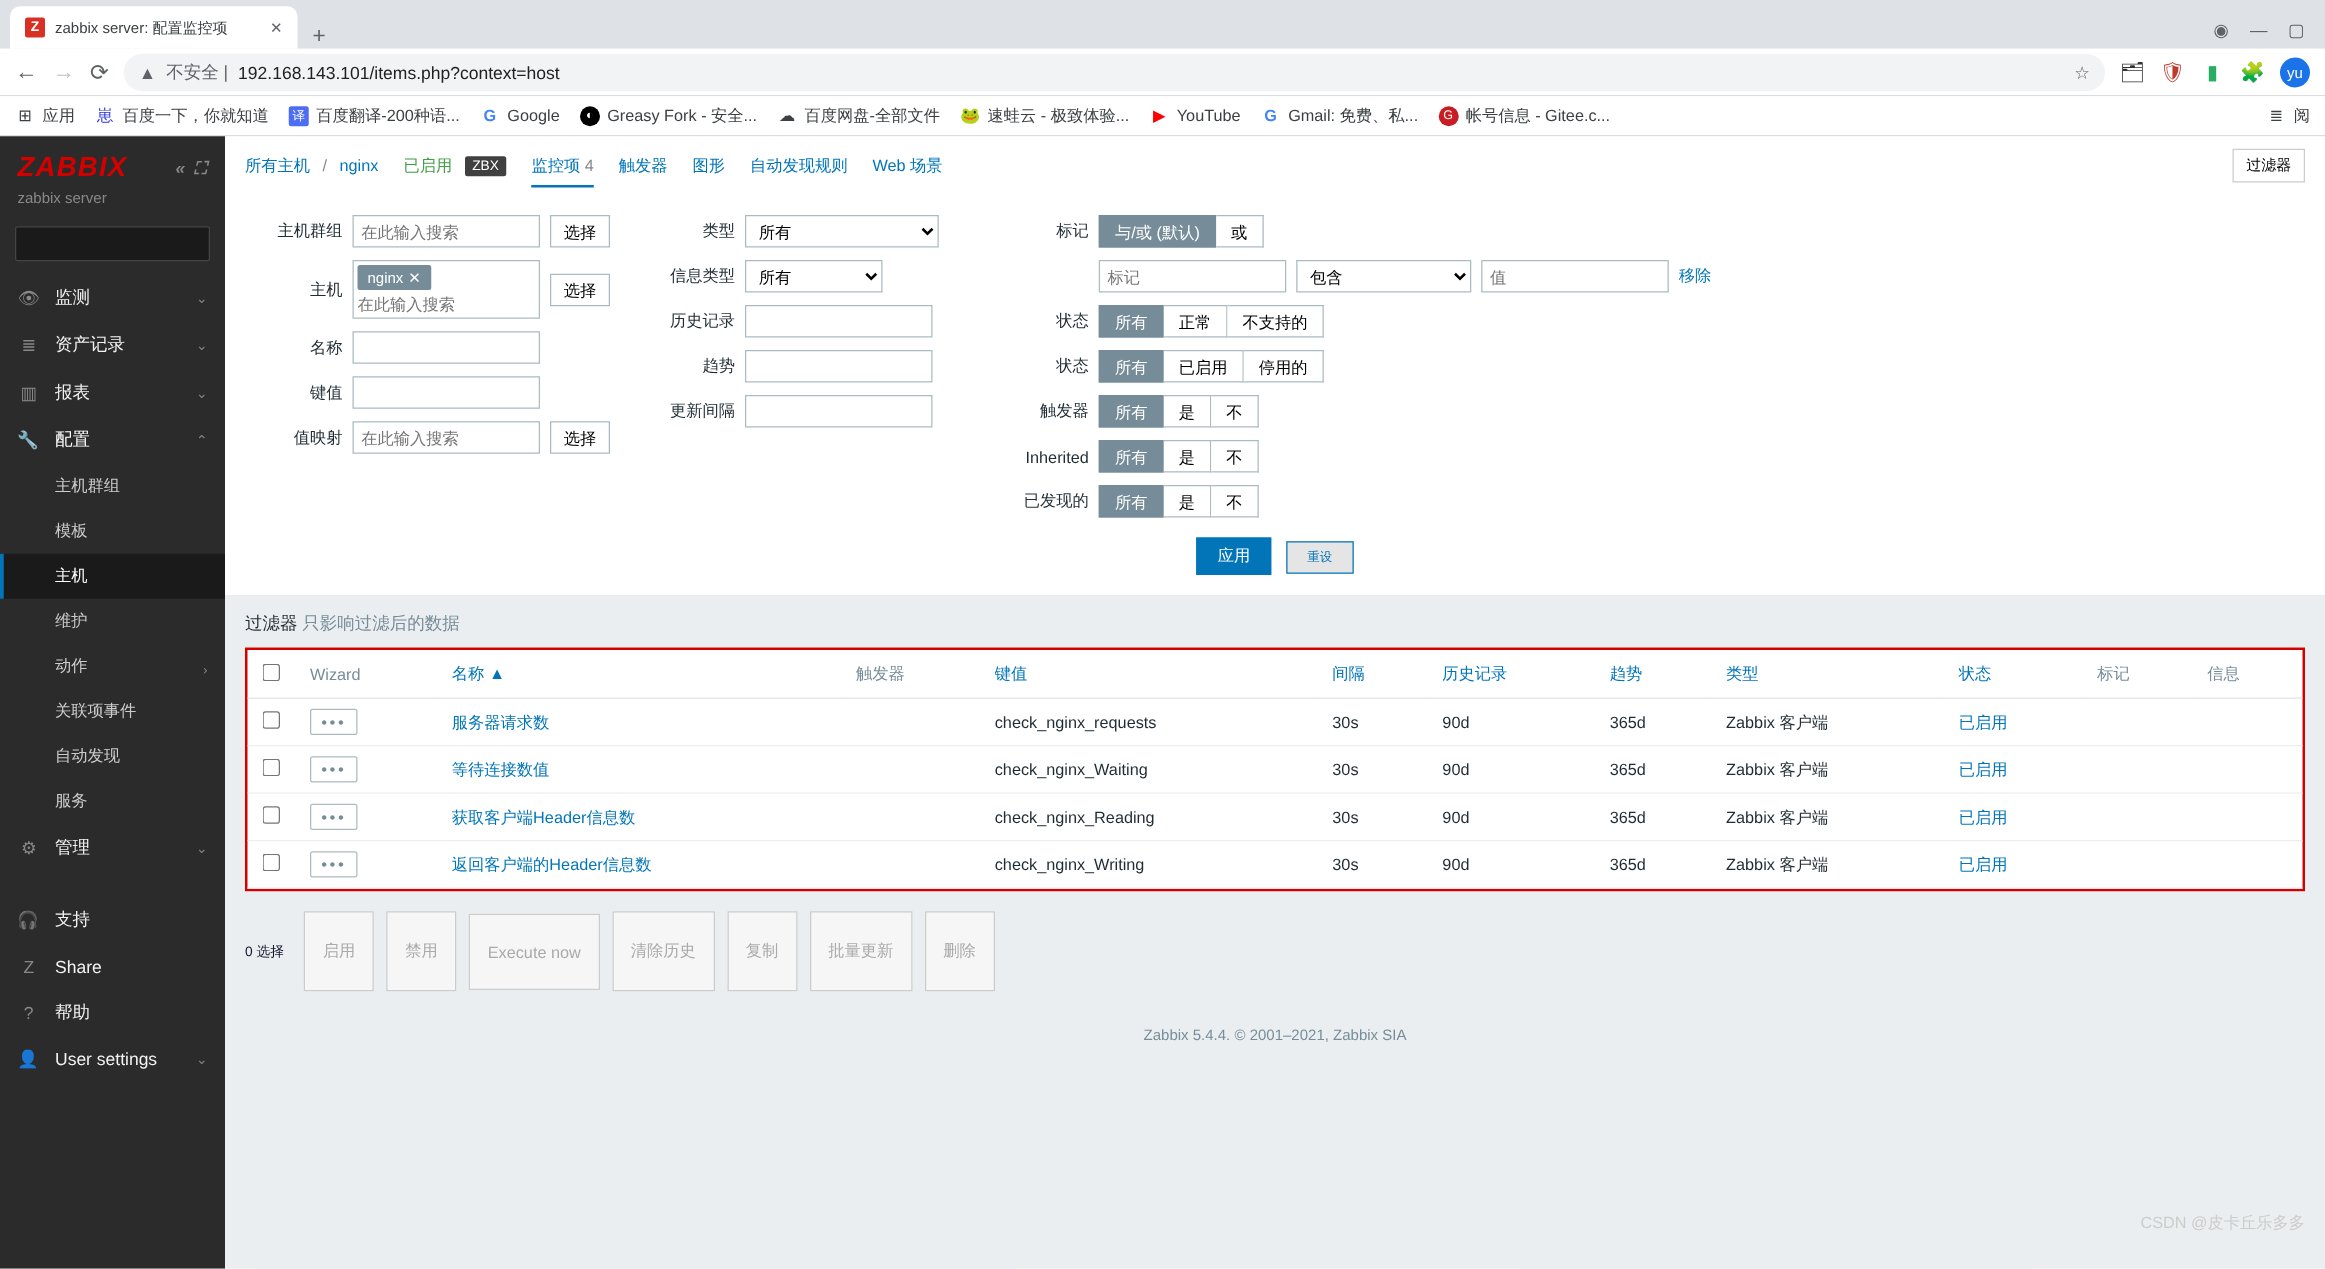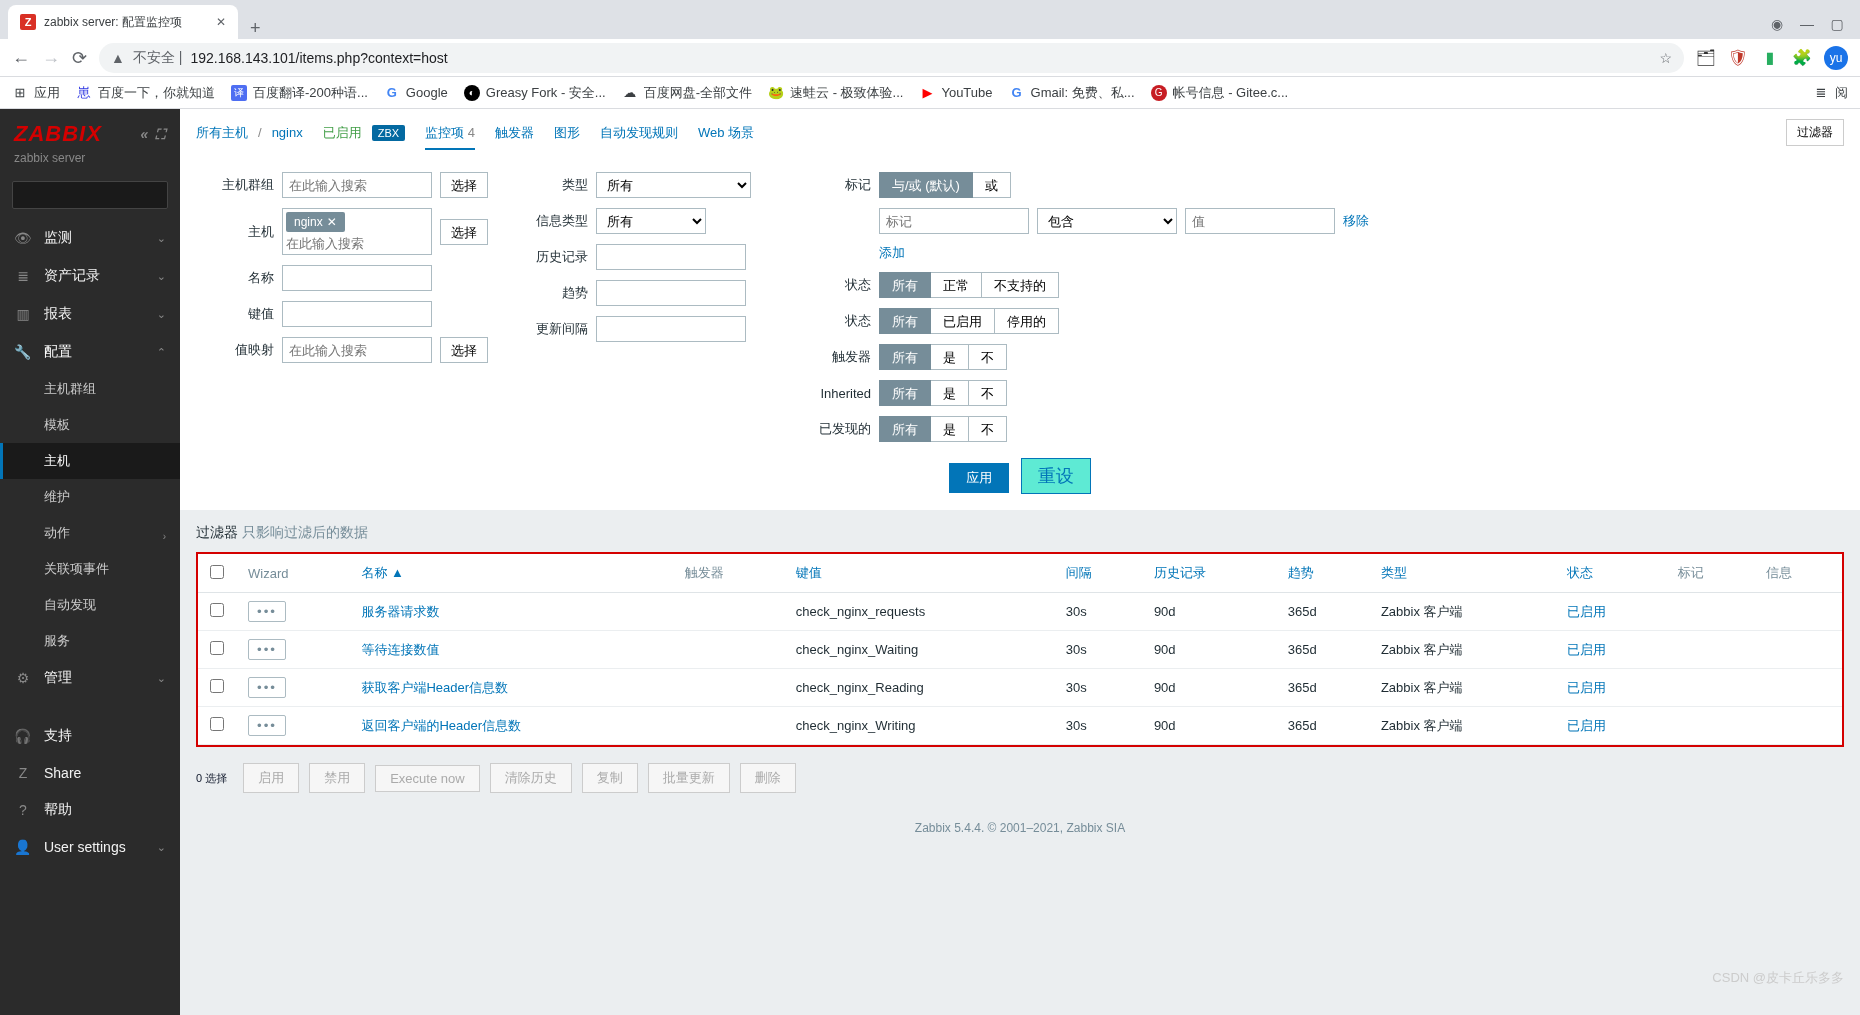--- a/index.html
+++ b/index.html
@@ -47,21 +47,21 @@
 .sidebar-subitem { padding: 9px 14px 9px 44px; color: #ccc; cursor: pointer; font-size: 13px; }
 .sidebar-subitem.active { background: #1a1a1a; color: #fff; border-left: 3px solid #0275b8; padding-left: 41px; }
 .sidebar-subitem.has-sub { display: flex; align-items: flex-end; }
 .sidebar-subitem .chevron { margin-left: auto; color: #888; font-size: 10px; }
 
 .main { flex: 1; background: #ebeef0; overflow: auto; position: relative; }
 .breadcrumb-bar { background: #fff; padding: 10px 16px; display: flex; align-items: center; gap: 10px; font-size: 13px; }
 .breadcrumb-bar a { color: #0275b8; text-decoration: none; }
 .breadcrumb-bar .sep { color: #888; }
 .breadcrumb-bar .enabled { color: #429e47; }
-.breadcrumb-bar .zbx-badge { background: #0369a1; color: #fff; padding: 2px 6px; border-radius: 2px; font-size: 11px; }
+.breadcrumb-bar .zbx-badge { background: #404040; color: #fff; padding: 2px 6px; border-radius: 2px; font-size: 11px; }
 .breadcrumb-bar .active-tab { color: #0275b8; border-bottom: 2px solid #0275b8; padding-bottom: 8px; }
 .breadcrumb-bar .count { color: #888; }
 .filter-toggle { margin-left: auto; background: #fff; border: 1px solid #ccc; padding: 4px 10px; font-size: 12px; cursor: pointer; }
 
 .filter-panel { background: #fff; padding: 16px 24px; }
 .filter-grid { display: flex; gap: 40px; }
 .filter-col { display: flex; flex-direction: column; gap: 10px; }
 .filter-row { display: flex; align-items: center; gap: 8px; }
 .filter-label { width: 60px; text-align: right; color: #1f2c33; font-size: 13px; }
 .filter-col.c1 .filter-label { width: 70px; }
@@ -71,40 +71,40 @@
 .filter-select { border: 1px solid #acbbc2; padding: 3px 6px; font-size: 13px; height: 26px; background: #fff; width: 155px; }
 .filter-btn { border: 1px solid #acbbc2; background: #fff; padding: 4px 10px; font-size: 13px; cursor: pointer; height: 26px; }
 .tag-chip { background: #768d99; color: #fff; padding: 3px 8px; border-radius: 2px; font-size: 12px; display: inline-flex; align-items: center; gap: 4px; }
 .btn-group { display: inline-flex; }
 .btn-group button { border: 1px solid #acbbc2; background: #fff; padding: 4px 12px; font-size: 13px; cursor: pointer; height: 26px; }
 .btn-group button.active { background: #768d99; color: #fff; border-color: #768d99; }
 .btn-group button + button { border-left: none; }
 .link-action { color: #0275b8; cursor: pointer; font-size: 13px; }
 .filter-actions { text-align: center; margin-top: 16px; }
 .btn-primary { background: #0275b8; color: #fff; border: 1px solid #0275b8; padding: 5px 16px; font-size: 13px; cursor: pointer; }
-.btn-secondary { background: #5eead4; color: #0275b8; border: 1px solid #0275b8; padding: 5px 16px; font-size: 18px; cursor: pointer; margin-left: 8px; }
+.btn-secondary { background: #e5e5e5; color: #0275b8; border: 1px solid #0275b8; padding: 5px 16px; font-size: 10px; cursor: pointer; margin-left: 8px; }
 
 .filter-title-row { background: #ebeef0; padding: 14px 16px 10px; font-size: 14px; }
 .filter-title-row .muted { color: #768d99; }
 
 .table-wrap { background: #fff; margin: 0 16px; border: 2px solid #d40000; }
 .data-table { width: 100%; border-collapse: collapse; }
 .data-table th { text-align: left; padding: 10px 12px; font-weight: normal; color: #768d99; font-size: 13px; border-bottom: 1px solid #dfe4e7; }
 .data-table th a { color: #0275b8; text-decoration: none; }
 .data-table th .sort { color: #0275b8; }
 .data-table td { padding: 8px 12px; font-size: 13px; border-bottom: 1px solid #ebeef0; }
 .data-table td a { color: #0275b8; text-decoration: none; }
 .status-enabled { color: #429e47; }
 .wizard-btn { border: 1px solid #acbbc2; background: #fff; padding: 2px 8px; color: #768d99; cursor: pointer; border-radius: 2px; letter-spacing: 2px; }
 input[type=checkbox] { width: 14px; height: 14px; }
 .table-footer-info { text-align: right; padding: 6px 16px; color: #768d99; font-size: 12px; }
 
 .bulk-actions { padding: 16px; display: flex; align-items: center; gap: 10px; }
 .bulk-actions .sel-count { color: #0f172a; font-size: 11px; margin-right: 6px; }
-.bulk-btn { border: 1px solid #ccc; background: #f6f6f6; color: #aaa; padding: 5px 14px; font-size: 13px; cursor: not-allowed; }
+.bulk-btn { border: 1px solid #ccc; background: #f6f6f6; color: #aaa; padding: 22px 14px; font-size: 13px; cursor: not-allowed; }
 
 .footer { text-align: center; padding: 12px; color: #768d99; font-size: 12px; }
 .watermark { position: absolute; bottom: 28px; right: 16px; color: #ccc; font-size: 13px; }
 </style>
 </head>
 <body>
 
 <div class="browser-chrome">
   <div class="browser-tab">
     <span class="favicon">Z</span>
@@ -346,24 +346,20 @@
               <button class="active">与/或  (默认)</button>
               <button>或</button>
             </div>
           </div>
           <div class="filter-row">
             <span class="filter-label"></span>
             <input class="filter-input w150" placeholder="标记" style="">
             <select class="filter-select" style="width:140px"><option>包含</option></select>
             <input class="filter-input w150" placeholder="值" style="">
             <span class="link-action">移除</span>
-          </div>
-          <div class="filter-row">
-            <span class="filter-label"></span>
-            <span class="link-action">添加</span>
           </div>
           <div class="filter-row">
             <span class="filter-label">状态</span>
             <div class="btn-group">
                 <button class="active">所有</button>
                 <button>正常</button>
                 <button>不支持的</button>
               </div>
           </div>
           <div class="filter-row">

